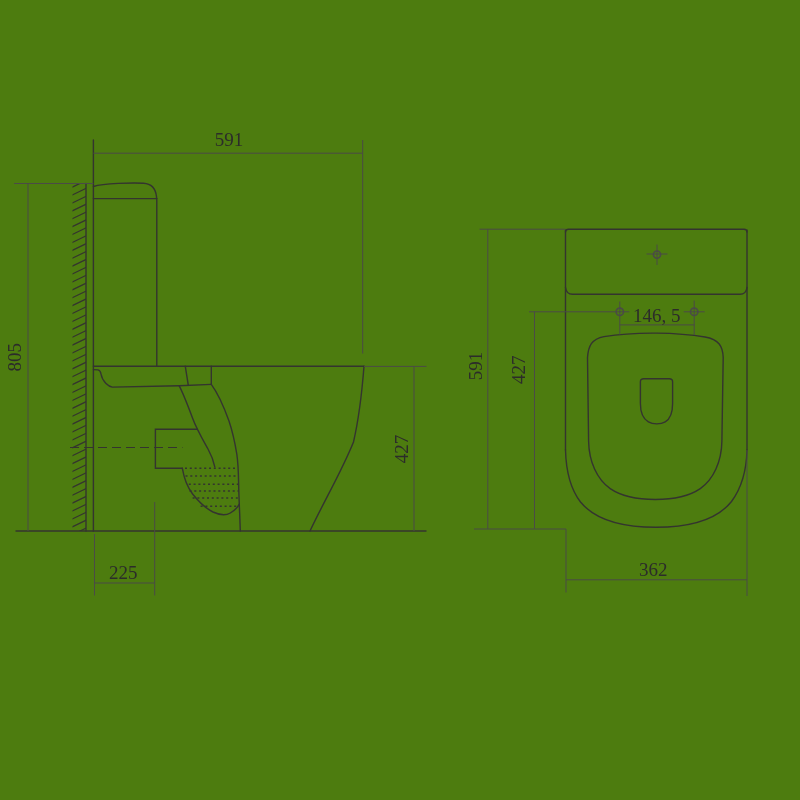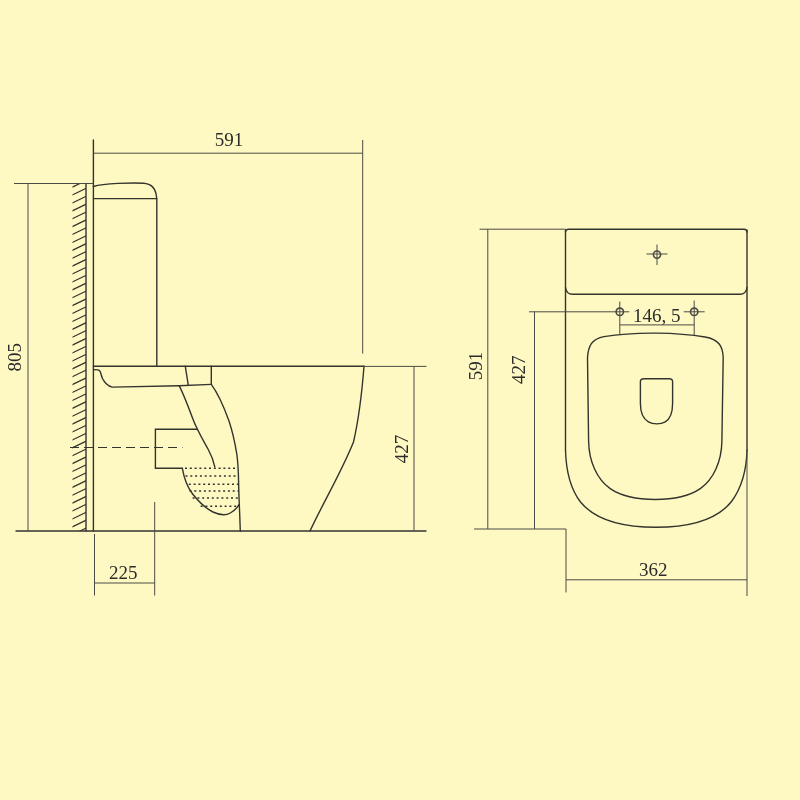--- a/index.html
+++ b/index.html
@@ -1,16 +1,16 @@
 <!DOCTYPE html>
 <html><head>
 <meta charset="utf-8">
 <style>
   html,body{margin:0;padding:0;background:#fcfbf8;}
-  .page{width:800px;height:800px;position:relative;background:#fef9c3;}
+  .page{width:800px;height:800px;position:relative;background:#4d7c0f;}
   svg{position:absolute;top:0;left:0;}
   text{font-family:"Liberation Serif", serif;fill:#2c2c2a;}
 </style>
 </head>
 <body>
 <div class="page">
 <svg width="800" height="800" viewBox="0 0 800 800">
 <defs>
 
 <clipPath id="wallclip">

